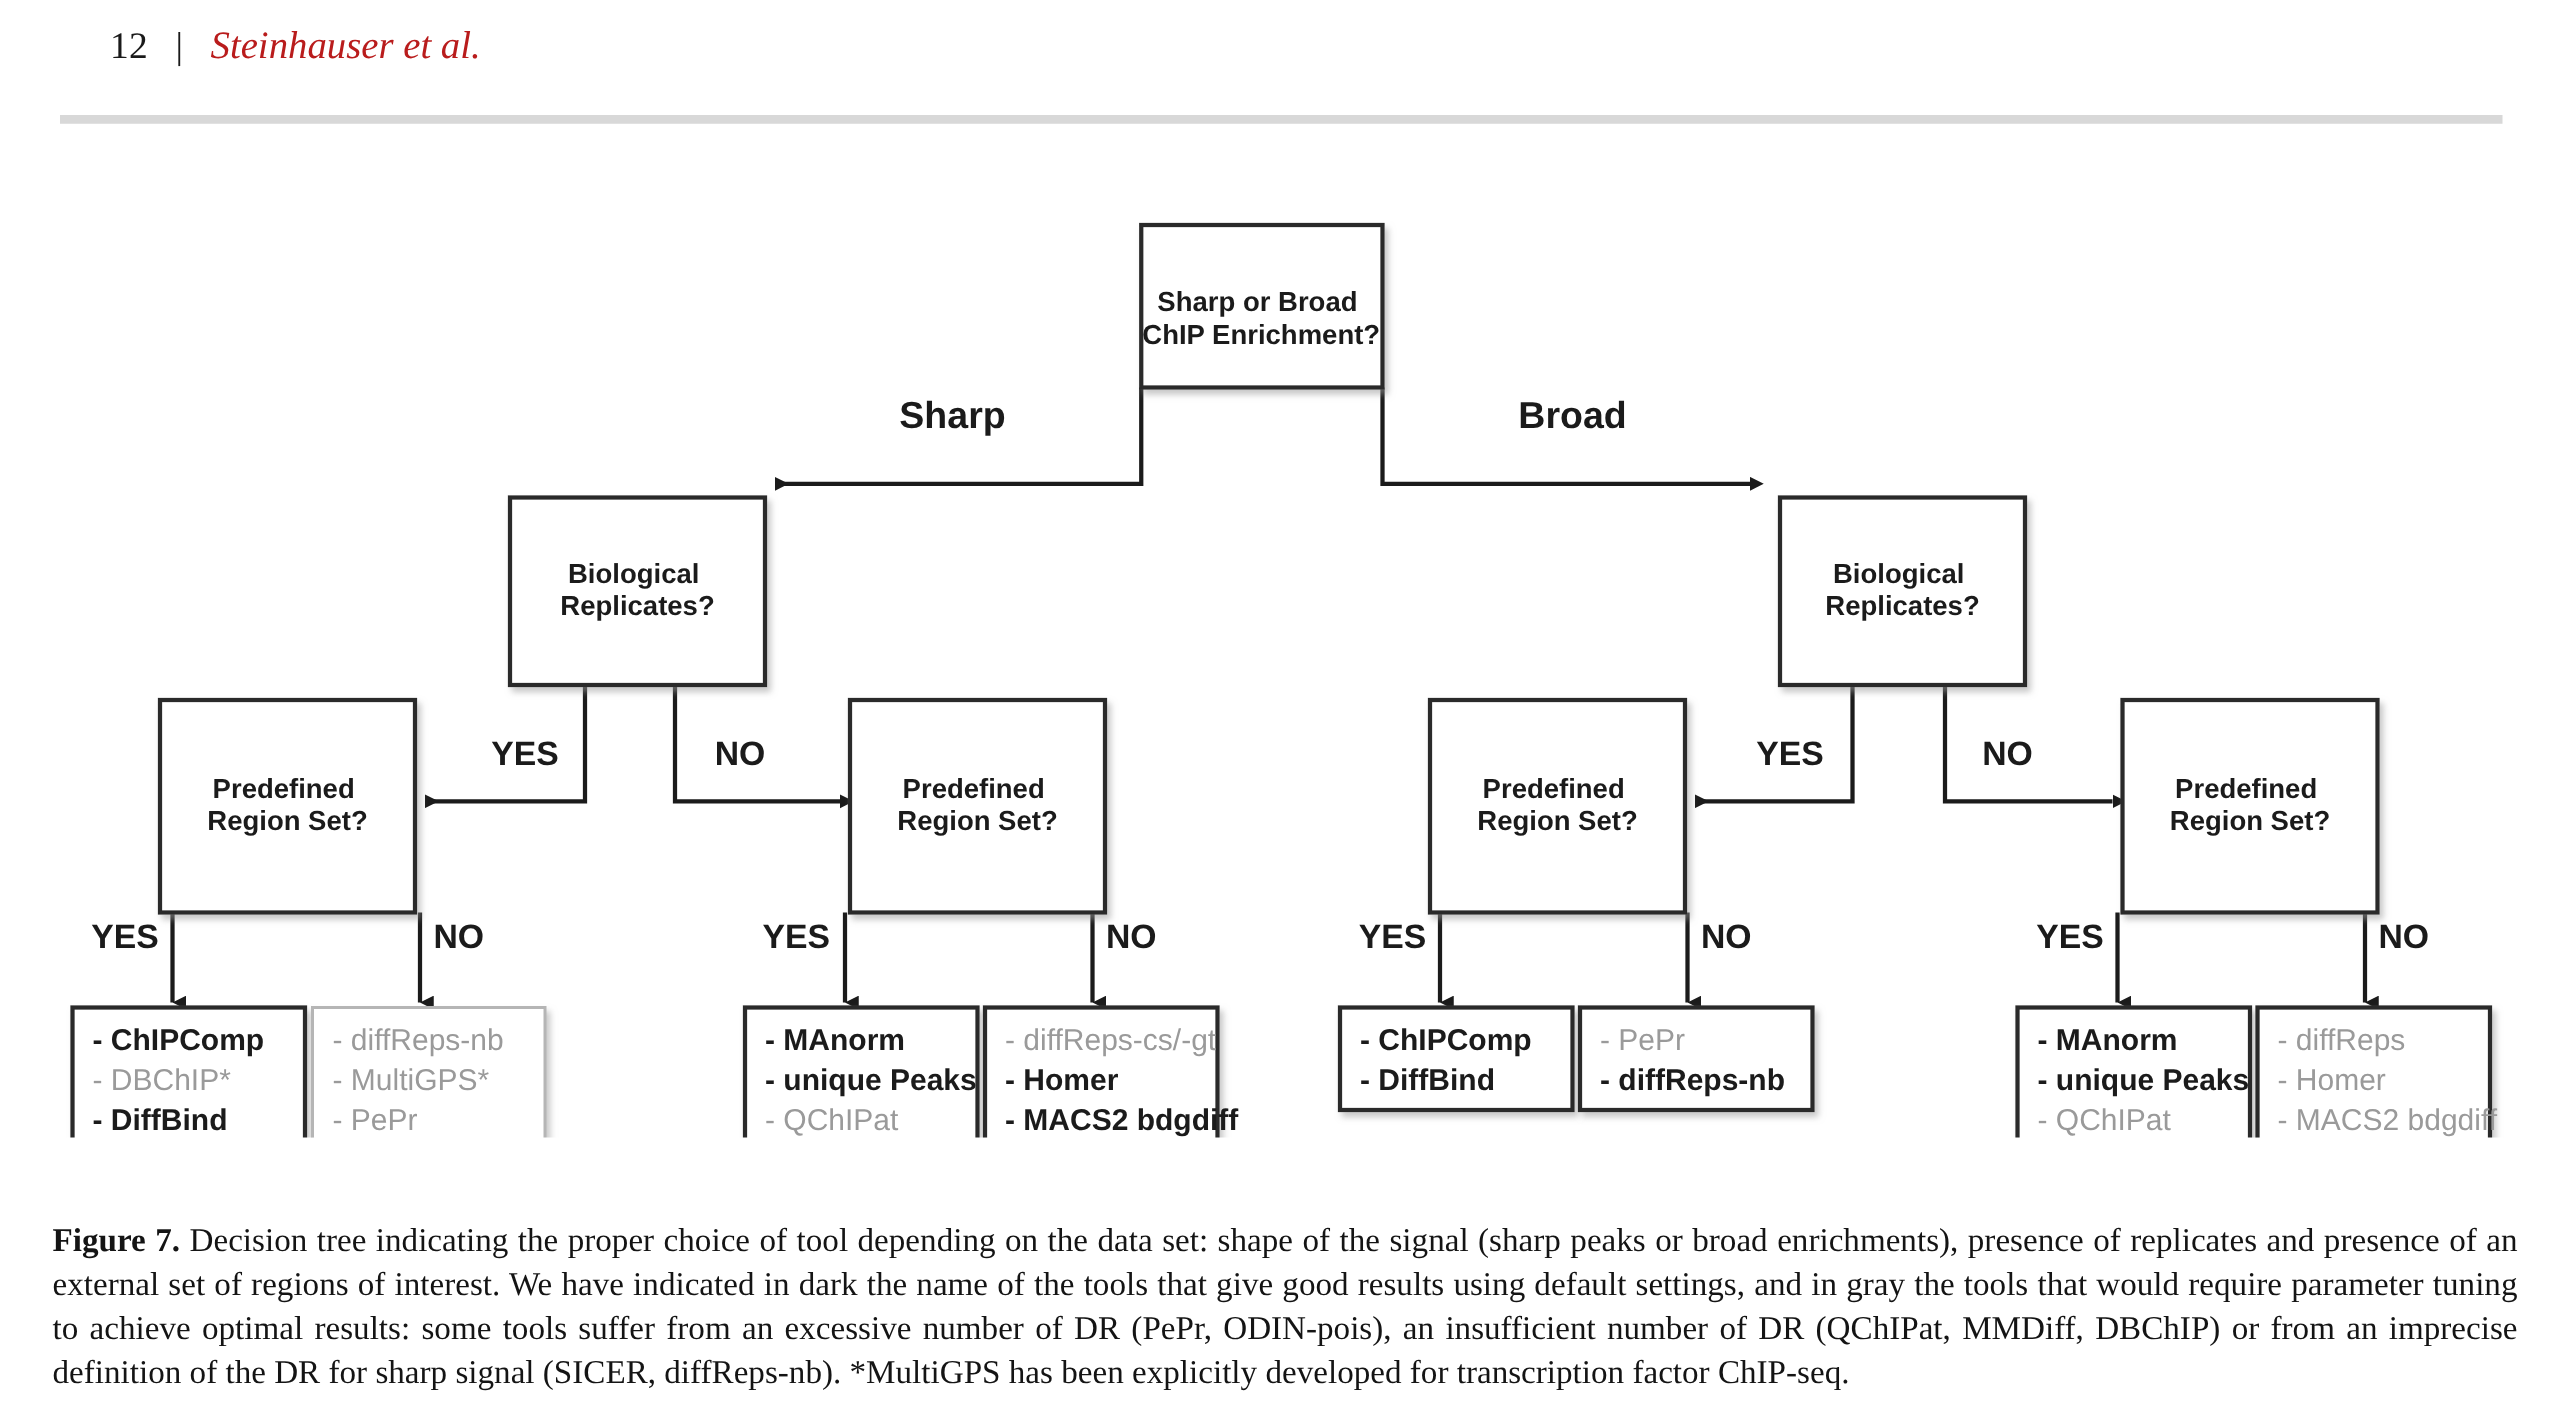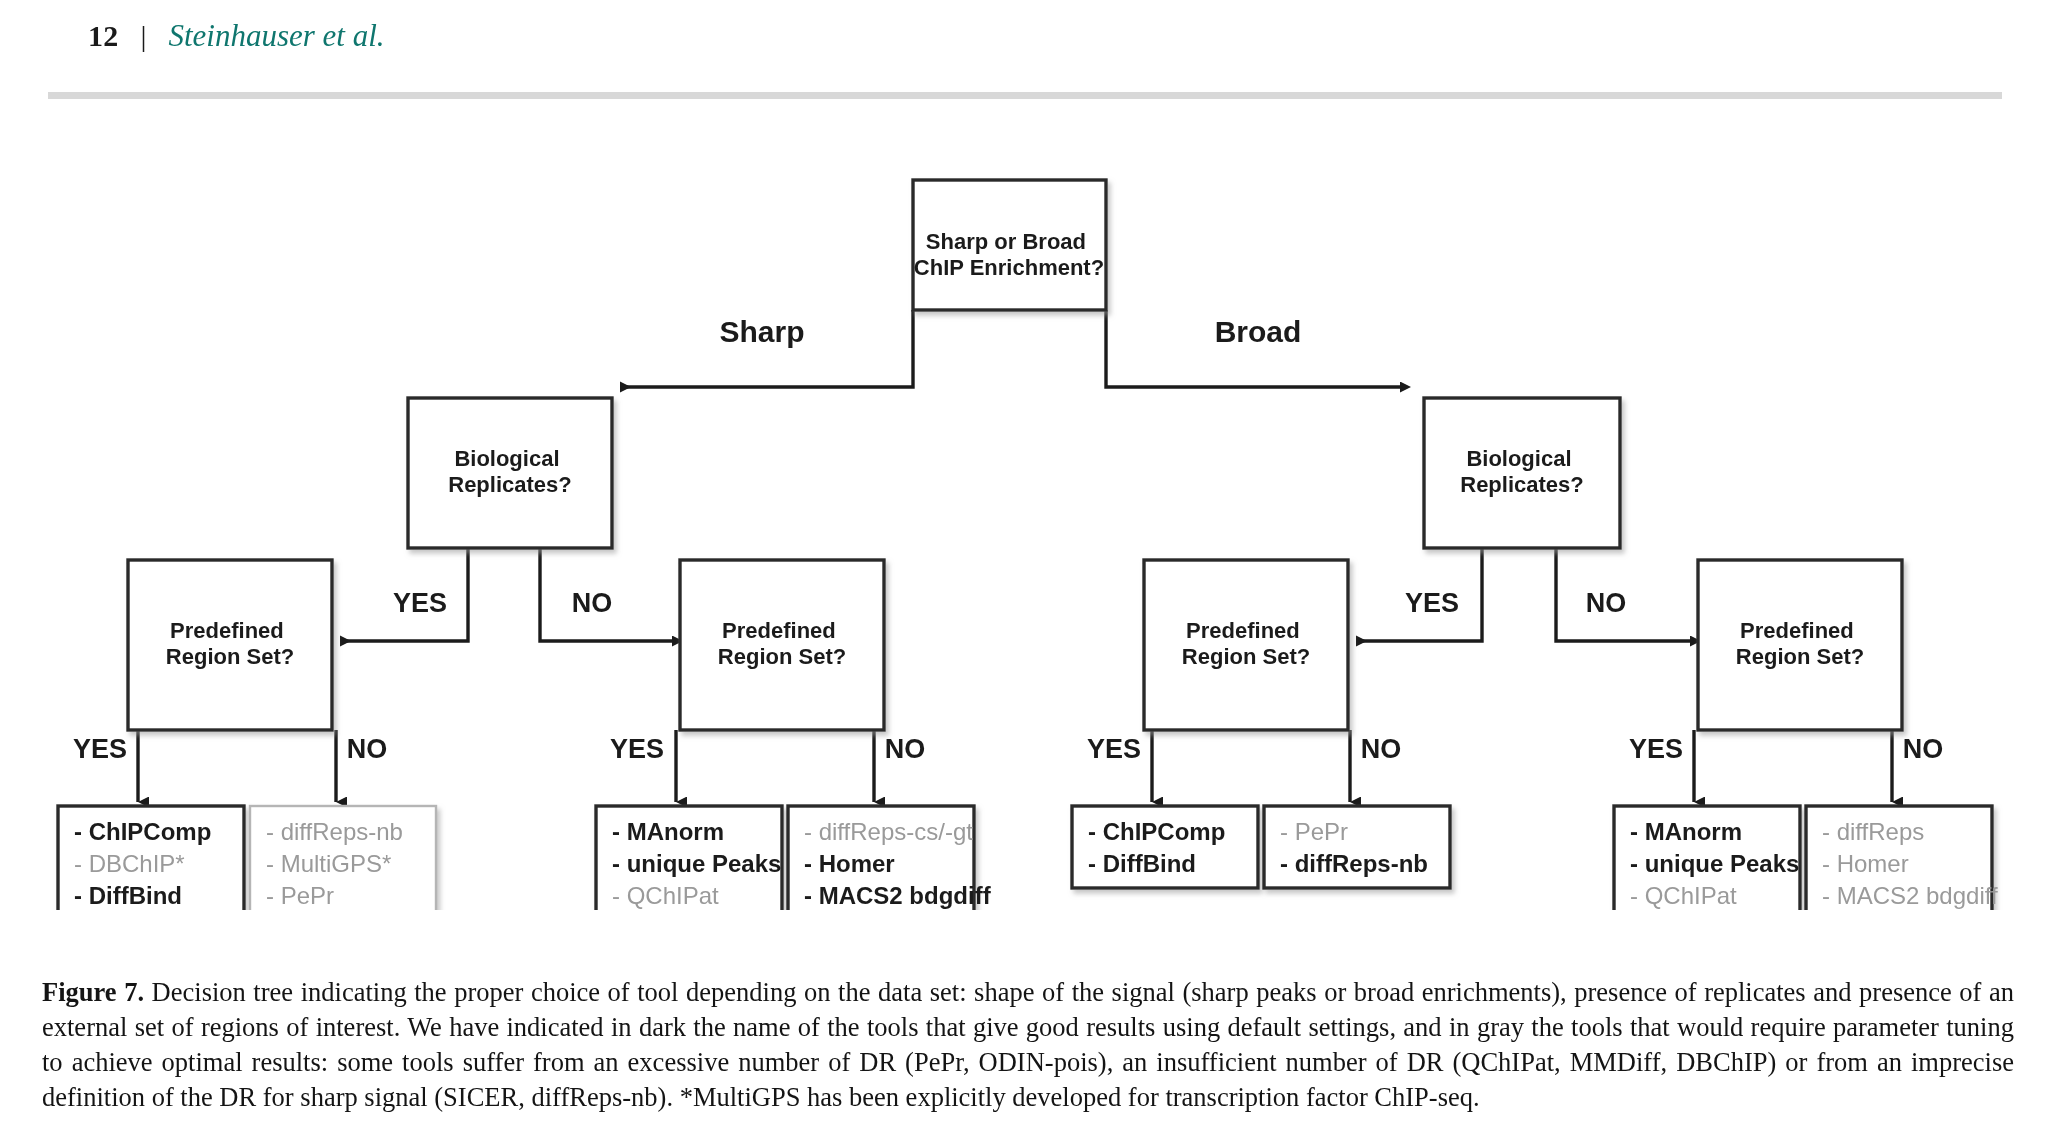--- a/index.html
+++ b/index.html
@@ -19,36 +19,36 @@
   #page-header {
     position: absolute;
     left: 88px;
     top: 18px;
     display: flex;
     align-items: baseline;
     gap: 22px;
   }
   #page-header .pagenum {
     font-family: "Liberation Serif", serif;
-    font-weight: bold;
+    font-weight: normal;
     font-size: 30px;
     color: #1a1a1a;
     letter-spacing: .2px;
   }
   #page-header .sep {
     font-family: "Liberation Serif", serif;
     font-size: 30px;
     color: #1a1a1a;
     font-weight: 400;
   }
   #page-header .authors {
     font-family: "Liberation Serif", serif;
     font-style: italic;
     font-size: 31px;
-    color: #0f766e;
+    color: #b91c1c;
   }
 
   #header-rule {
     position: absolute;
     left: 48px;
     top: 92px;
     width: 1954px;
     height: 7px;
     background: #d8d8d8;
   }

